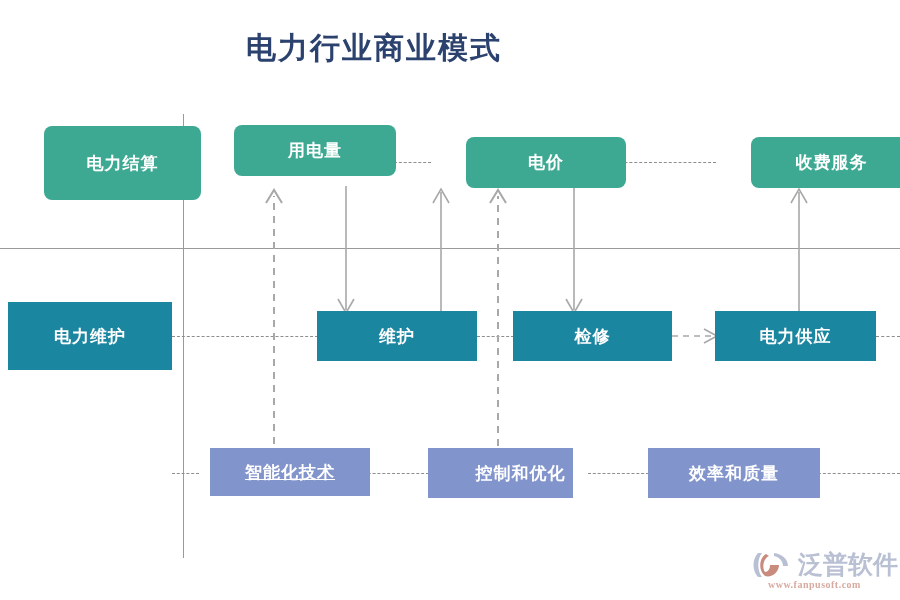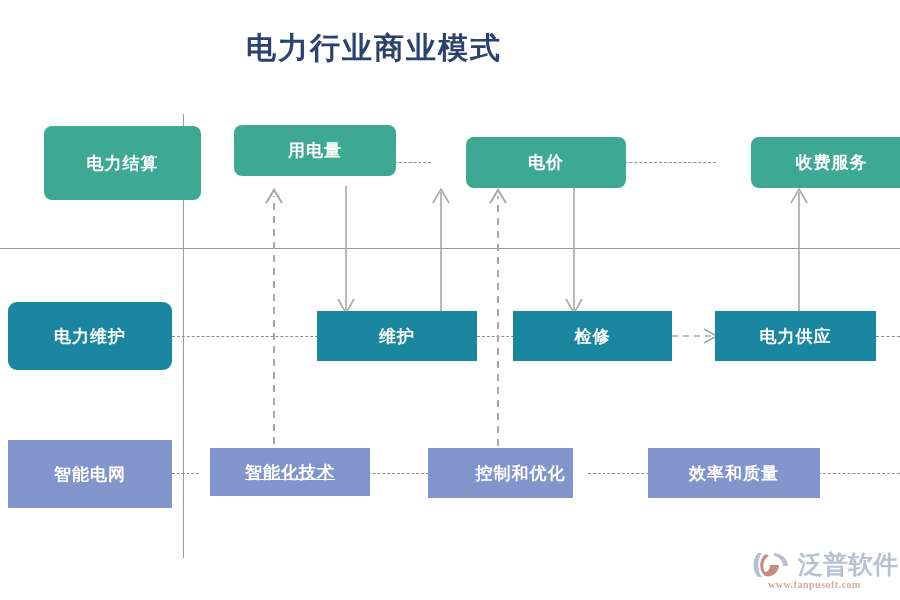--- a/index.html
+++ b/index.html
@@ -187,36 +187,33 @@
   <div class="node row1" style="left:198px; top:125px; width:162px; height:51px;">
     <span>用电量</span>
   </div>
   <div class="node row1" style="left:430px; top:137px; width:160px; height:51px;">
     <span>电价</span>
   </div>
   <div class="node row1" style="left:715px; top:137px; width:161px; height:51px;">
     <span>收费服务</span>
   </div>
 
-  <div class="node row2" style="left:8px; top:302px; width:164px; height:68px;border-radius:9px;">
+  <div class="node row2" style="left:8px; top:302px; width:164px; height:68px;">
     <span>电力维护</span>
   </div>
   <div class="node row2" style="left:317px; top:311px; width:160px; height:50px;">
     <span>维护</span>
   </div>
   <div class="node row2" style="left:513px; top:311px; width:159px; height:50px;">
     <span>检修</span>
   </div>
   <div class="node row2" style="left:715px; top:311px; width:161px; height:50px;">
     <span>电力供应</span>
   </div>
 
-  <div class="node row3" style="left:8px; top:440px; width:164px; height:68px;">
-    <span>智能电网</span>
-  </div>
   <div class="node row3" style="left:210px; top:448px; width:160px; height:48px;text-decoration:underline;">
     <span>智能化技术</span>
   </div>
   <div class="node row3" style="left:428px; top:448px; width:145px; height:50px;padding-left:40px;">
     <span>控制和优化</span>
   </div>
   <div class="node row3" style="left:648px; top:448px; width:172px; height:50px;">
     <span>效率和质量</span>
   </div>
 

